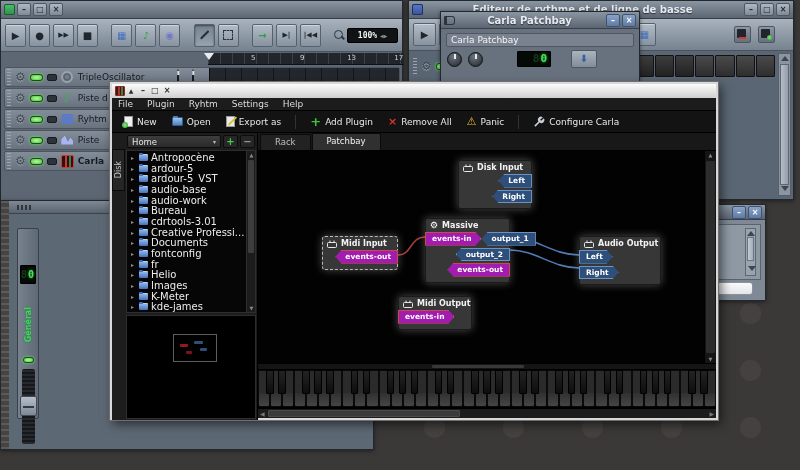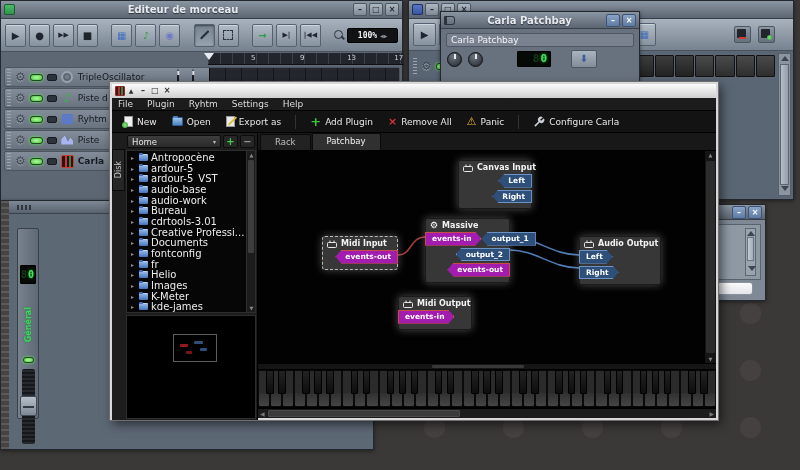--- a/index.html
+++ b/index.html
@@ -236,21 +236,20 @@
   .kba { position:absolute; top:0; font-size:6px; color:#777; line-height:9px; }
 </style>
 </head>
 <body>
 
 <div id="desktop"></div>
 
 <div class="lwin" id="song-editor">
   <div class="l-title">
     <span class="grid-ic"></span>
-    <span class="t-text">Éditeur de morceau</span>
     <span class="wbtn">–</span>
     <span class="wbtn">□</span>
     <span class="wbtn">×</span>
   </div>
   <div class="l-toolbar">
     <div class="tbtn">▶</div>
     <div class="tbtn">●</div>
     <div class="tbtn" style="font-size:7px">▶▶</div>
     <div class="tbtn">■</div>
     <div class="tb-gap"></div>
@@ -341,20 +340,21 @@
         </span>
       <span class="trk-name" style="flex:1;font-weight:bold">Carla</span>
       <span class="seg-area"></span>
     </div>
   </div>
 </div>
 
 <div class="lwin" id="beat-editor">
   <div class="l-title">
     <span class="grid-ic" style="background:linear-gradient(#5a79c9,#37539c);box-shadow:inset 0 0 0 1px #20315e"></span>
+    <span class="t-text">Éditeur de rythme et de ligne de basse</span>
     <span class="wbtn">–</span>
     <span class="wbtn">□</span>
     <span class="wbtn">×</span>
   </div>
   <div class="l-toolbar">
     <div class="tbtn">▶</div>
     <div class="tbtn">■</div>
     <div class="tbtn" style="position:absolute;left:198px" style2="">
         <span class="sel-ic"></span>
       </div>
@@ -608,21 +608,21 @@
           <path class="wire-audio" d="M252,86 C278,86 294,104 321,104"></path>
           <path class="wire-audio" d="M252,99 C278,99 294,117 321,117"></path>
         </svg>
 
         <div class="node" style="left:200px;top:9px;width:74px">
           <div class="nh">
               <svg class="hw-ic" viewBox="0 0 10 8">
                 <rect x="0.5" y="2.5" width="9" height="5" rx="1" fill="none" stroke="#e8e8e8"></rect>
                 <path d="M3 2.5V0.5M7 2.5V0.5" stroke="#e8e8e8"></path>
               </svg>
-              <span>Canvas Input</span>
+              <span>Disk Input</span>
             </div>
           <div class="prow end">
               <div class="port audio out">Left</div>
             </div>
           <div class="prow end">
               <div class="port audio out">Right</div>
             </div>
         </div>
 
         <div class="node" style="left:167px;top:67px;width:85px">

